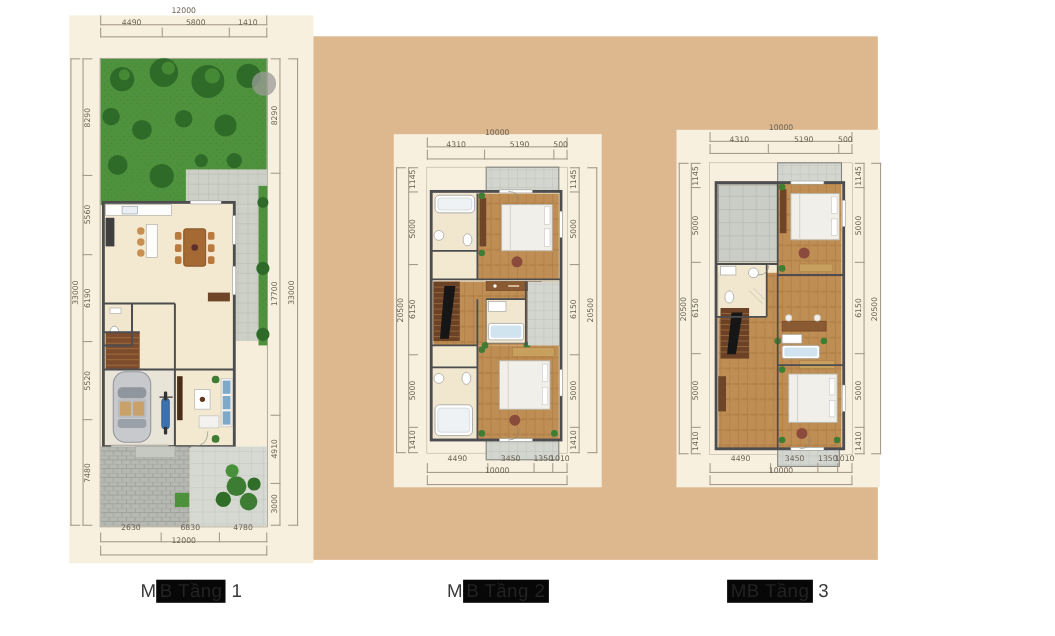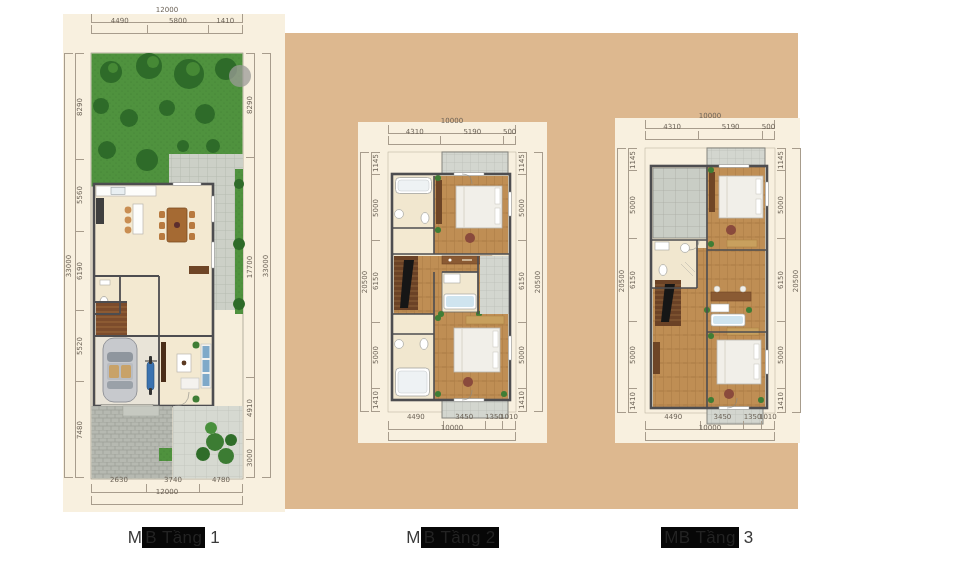--- a/index.html
+++ b/index.html
@@ -209,21 +209,21 @@
       </div>
     <div class="seg" style="flex:2710">
         <span class="dimnum">1410</span>
       </div>
   </div>
   <div class="hdim" style="left:28px;top:470px;width:152px;">
     <div class="seg" style="flex:4380">
         <span class="dimnum">2630</span>
       </div>
     <div class="seg" style="flex:4210">
-        <span class="dimnum">3740</span>
+        <span class="dimnum">6830</span>
       </div>
     <div class="seg" style="flex:3410">
         <span class="dimnum">4780</span>
       </div>
   </div>
   <div class="hdim" style="left:28px;top:482px;width:152px;">
     <div class="seg" style="flex:1">
         <span class="dimnum">12000</span>
       </div>
   </div>

